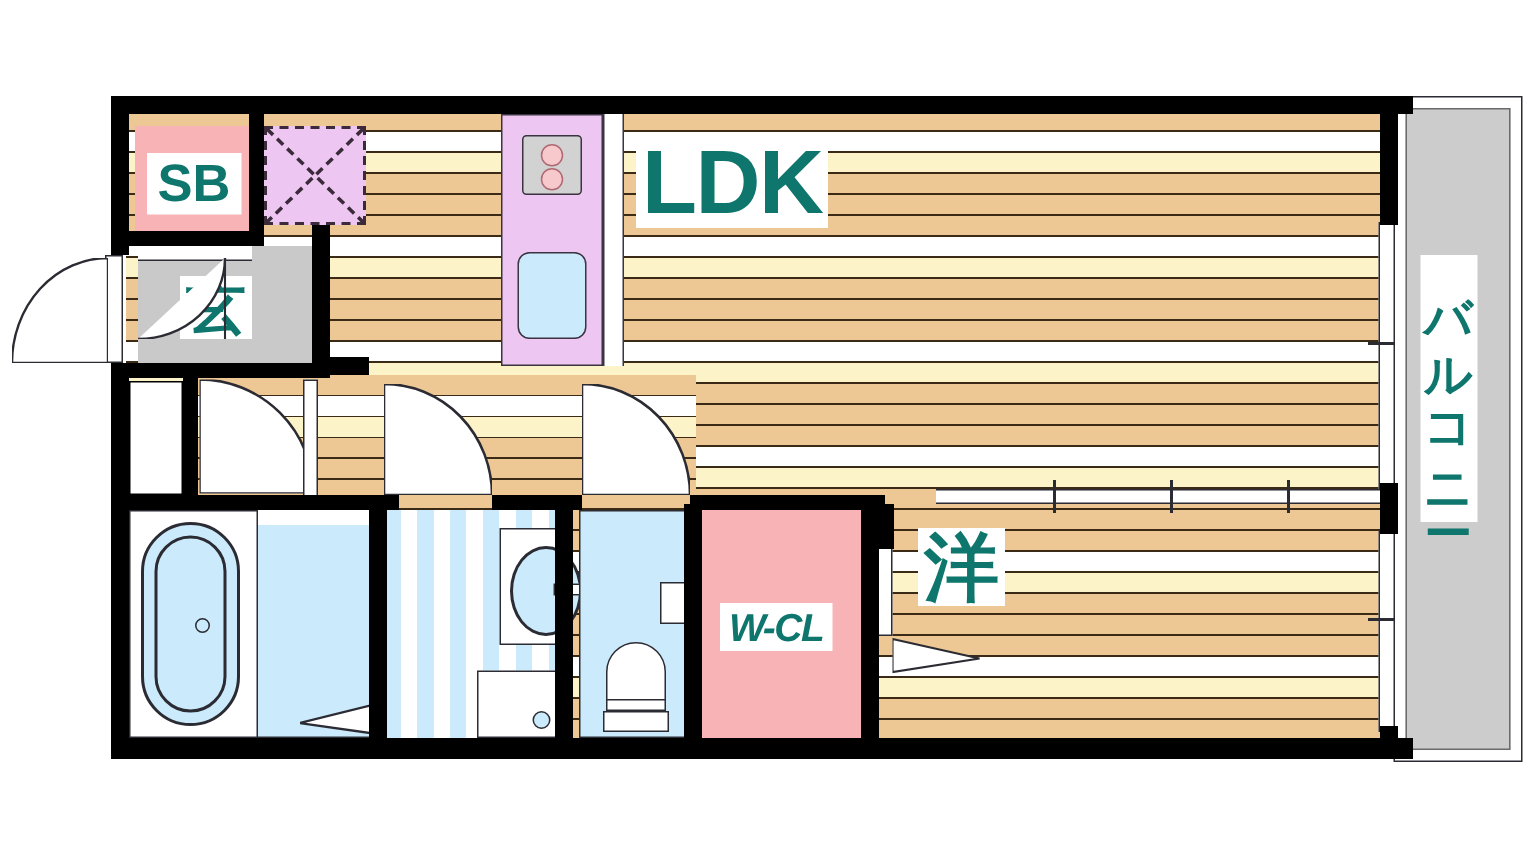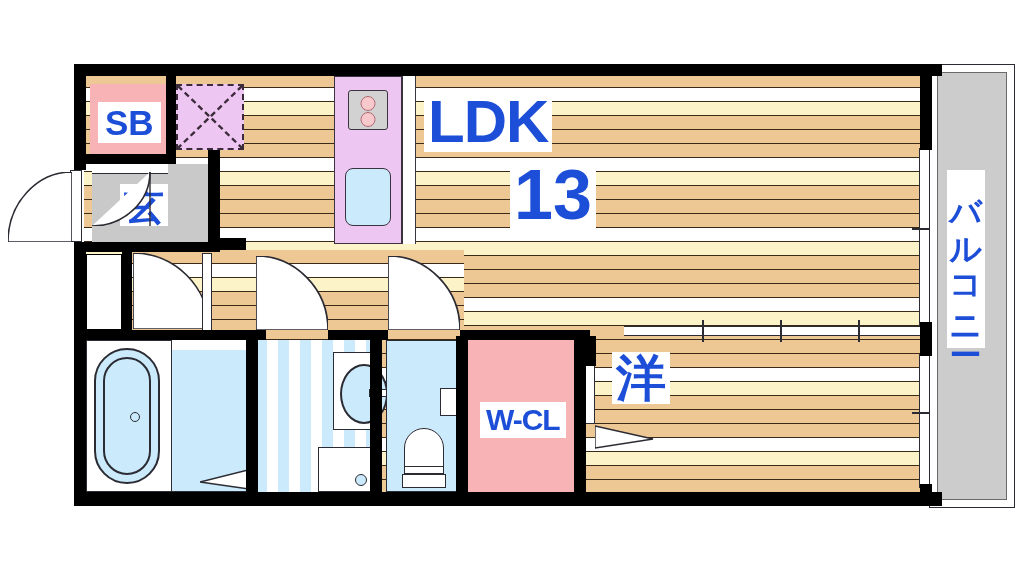--- a/index.html
+++ b/index.html
@@ -36,28 +36,28 @@
   .stripes-v{
     background:repeating-linear-gradient(to right,
       #cbeafb 0px,#cbeafb 11px,
       #ffffff 11px,#ffffff 22px);
   }
 
   .outline{border:1.4px solid #2b2b33;}
 
   
   .lbl{
-    position:absolute;color:#1d4ed8;background:#ffffff;
+    position:absolute;color:#0f766e;background:#ffffff;
     line-height:1;white-space:nowrap;font-weight:bold;
   }
   .lbl-sb{font-size:35px;padding:3px 7px;letter-spacing:0px;}
   .lbl-gen{font-size:40px;padding:1px 4px;}
   .lbl-ldk{font-size:60px;padding:0px 4px;letter-spacing:-1px;}
   .lbl-13{font-size:70px;padding:0px 4px;}
-  .lbl-wcl{font-size:30px;padding:3px 6px;letter-spacing:-1px;}
+  .lbl-wcl{font-size:26px;padding:3px 6px;letter-spacing:-1px;font-style:italic;}
   .lbl-yo{font-size:50px;padding:1px 4px;}
   .lbl-41{font-size:60px;padding:0px 4px;}
   .sup{font-size:26px;vertical-align:super;}
   .lbl-balcony{
     font-size:32px;writing-mode:vertical-rl;text-orientation:upright;
     letter-spacing:4px;padding:6px 3px;font-weight:bold;
   }
 
   
   .tub{
@@ -225,21 +225,20 @@
   <div class="abs fill-white" style="left:583px;top:364px;width:12px;height:60px;border:1.4px solid #2b2b33;"></div>
   <div class="abs door-arc" style="left:595px;top:424px;width:62px;height:26px;">
     <svg width="62" height="26" viewBox="0 0 62 26">
       <path d="M0 2 L58 15 L0 24 Z" fill="#ffffff" stroke="#2b2b33" stroke-width="1.4"></path>
     </svg>
   </div>
 
   <div class="lbl lbl-yo" style="left:612px;top:352px;">洋</div>
 
   <div class="lbl lbl-ldk" style="left:424px;top:92px;">LDK</div>
-  <div class="lbl lbl-13" style="left:510px;top:160px;">13</div>
 
   <div class="abs fill-white" style="left:624px;top:326px;width:300px;height:10px;border-top:1.3px solid #2b2b33;border-bottom:1.3px solid #2b2b33;"></div>
   <div class="abs winline" style="left:702px;top:320px;width:2px;height:22px;"></div>
   <div class="abs winline" style="left:780px;top:320px;width:2px;height:22px;"></div>
   <div class="abs winline" style="left:858px;top:320px;width:2px;height:22px;"></div>
 
   <div class="abs fill-white" style="left:919px;top:148px;width:11px;height:178px;border-left:1.3px solid #2b2b33;border-right:1.3px solid #2b2b33;"></div>
   <div class="abs fill-white" style="left:919px;top:354px;width:11px;height:134px;border-left:1.3px solid #2b2b33;border-right:1.3px solid #2b2b33;"></div>
   <div class="abs winline" style="left:912px;top:228px;width:18px;height:2px;"></div>
   <div class="abs winline" style="left:912px;top:412px;width:18px;height:2px;"></div>

